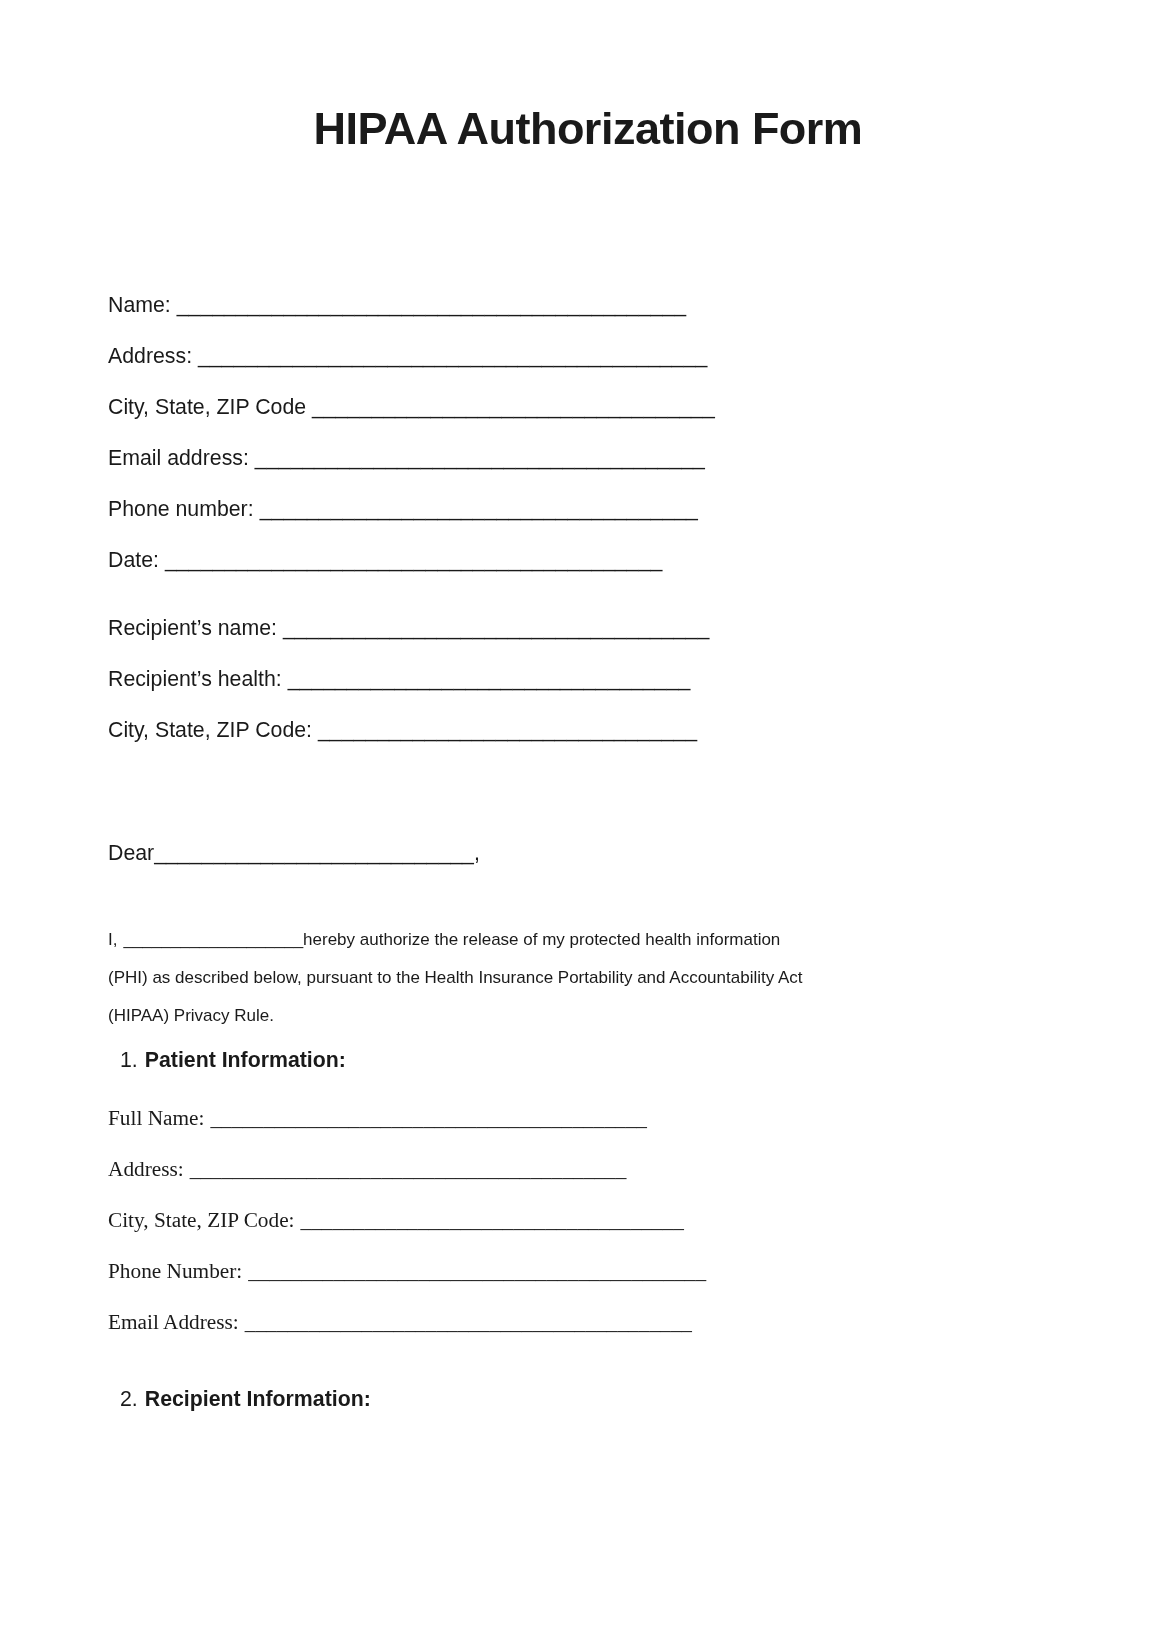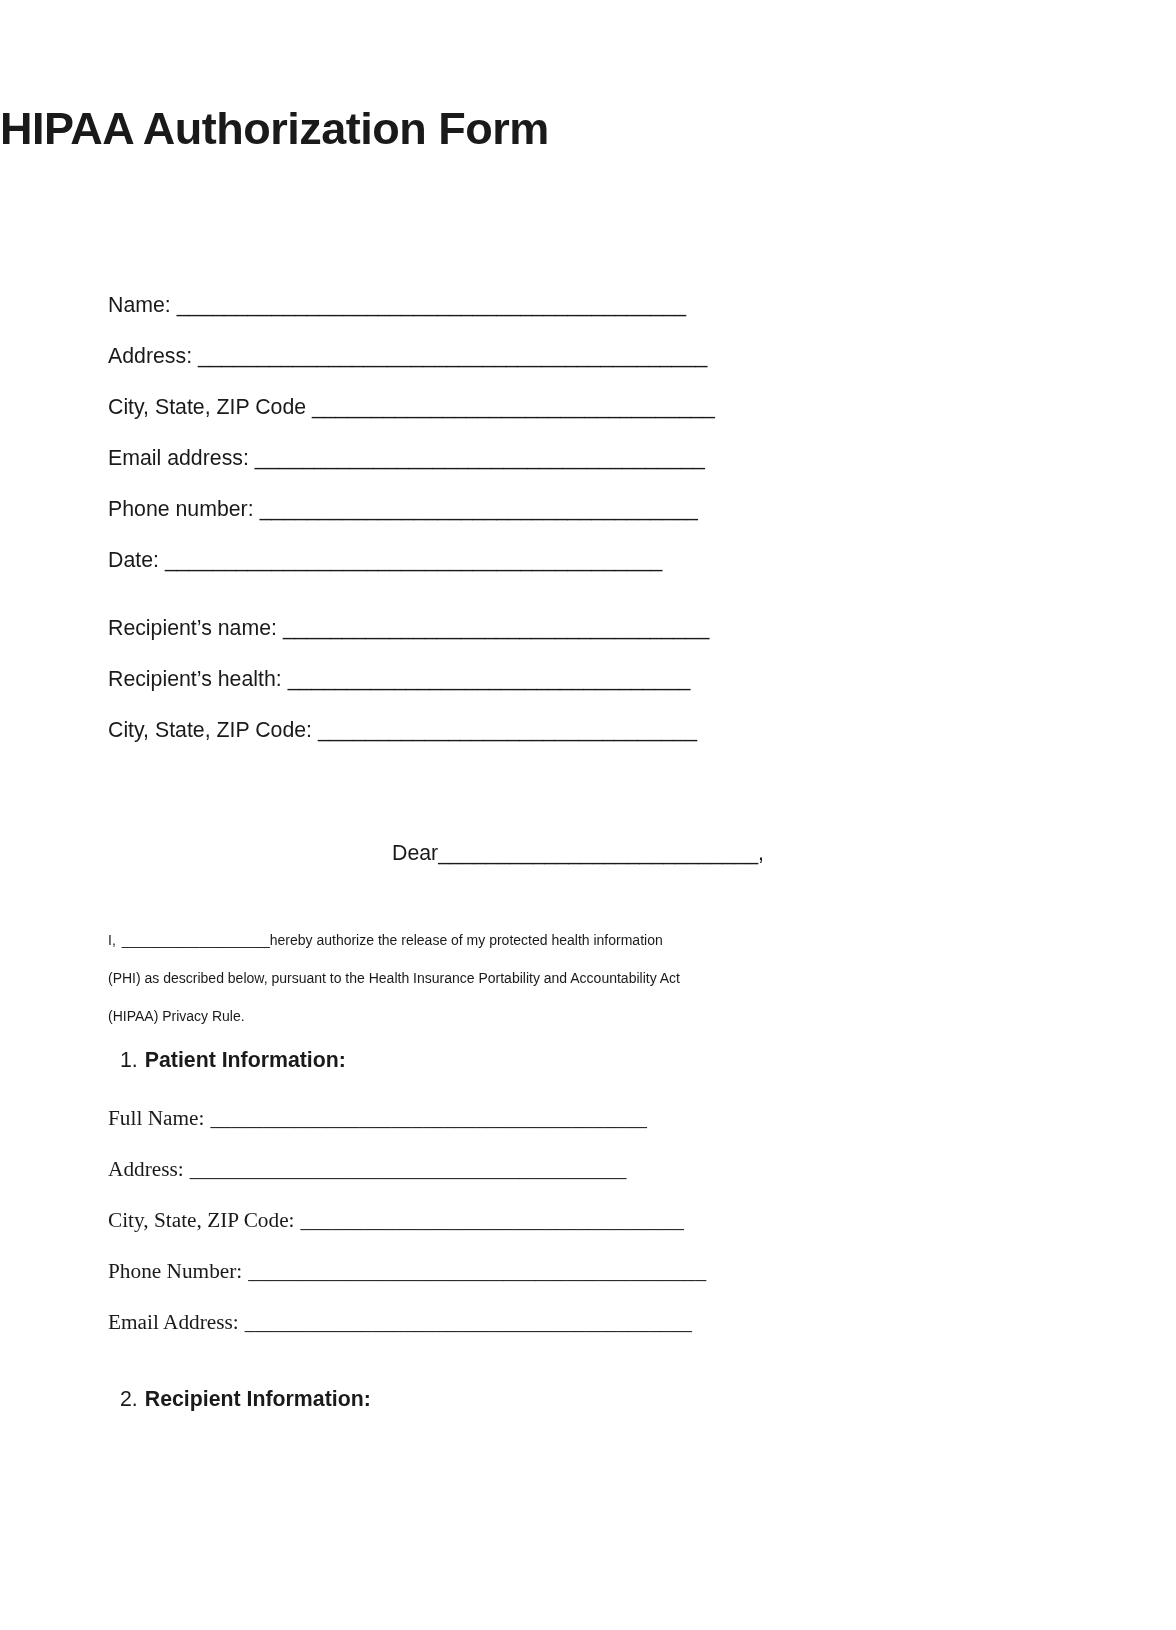--- a/index.html
+++ b/index.html
@@ -9,21 +9,21 @@
   }
   body {
     width: 1176px;
     height: 1630px;
     font-family: "Liberation Sans", sans-serif;
     color: #1a1a1a;
     overflow: hidden;
   }
   .title-wrap {
     width: 1176px;
-    text-align: left;
+    text-align: center;
     margin-top: 106px;
   }
   .title {
     font-size: 45px;
     line-height: 46px;
     font-weight: 700;
     letter-spacing: -0.5px;
     display: inline-block;
   }
   .doc {
@@ -33,24 +33,24 @@
   .row {
     font-size: 21.3px;
     line-height: 26px;
     margin-bottom: 25px;
     white-space: nowrap;
   }
   .blank { margin-left: 6px; }
   .blank.tight { margin-left: 0; }
   .fields-sender { margin-top: 140px; }
   .fields-recipient { margin-top: 42px; }
-  .salutation { margin-top: 97px; text-align: center; }
+  .salutation { margin-top: 97px; }
   .auth {
     margin-top: 55px;
-    font-size: 14px;
+    font-size: 17px;
     line-height: 38px;
   }
   .auth-line { white-space: nowrap; }
   .section-heading {
     margin-top: 12px;
     font-size: 21.3px;
     line-height: 26px;
     padding-left: 12px;
     white-space: nowrap;
   }

